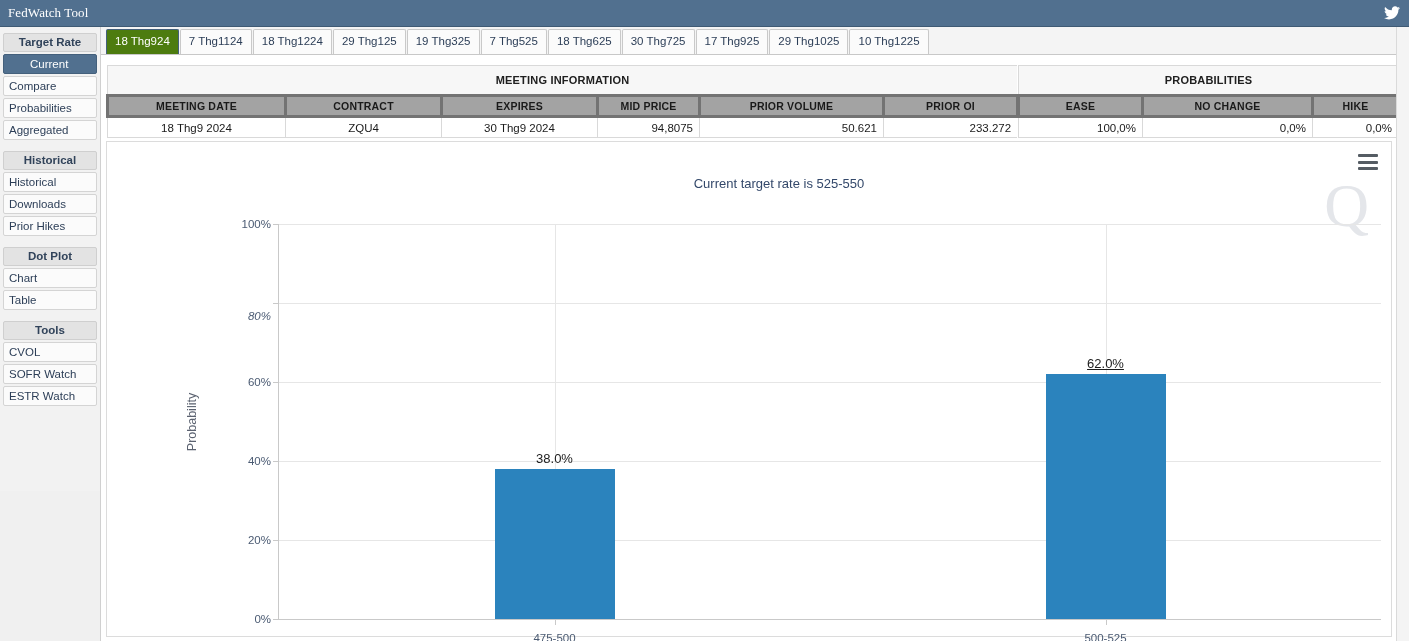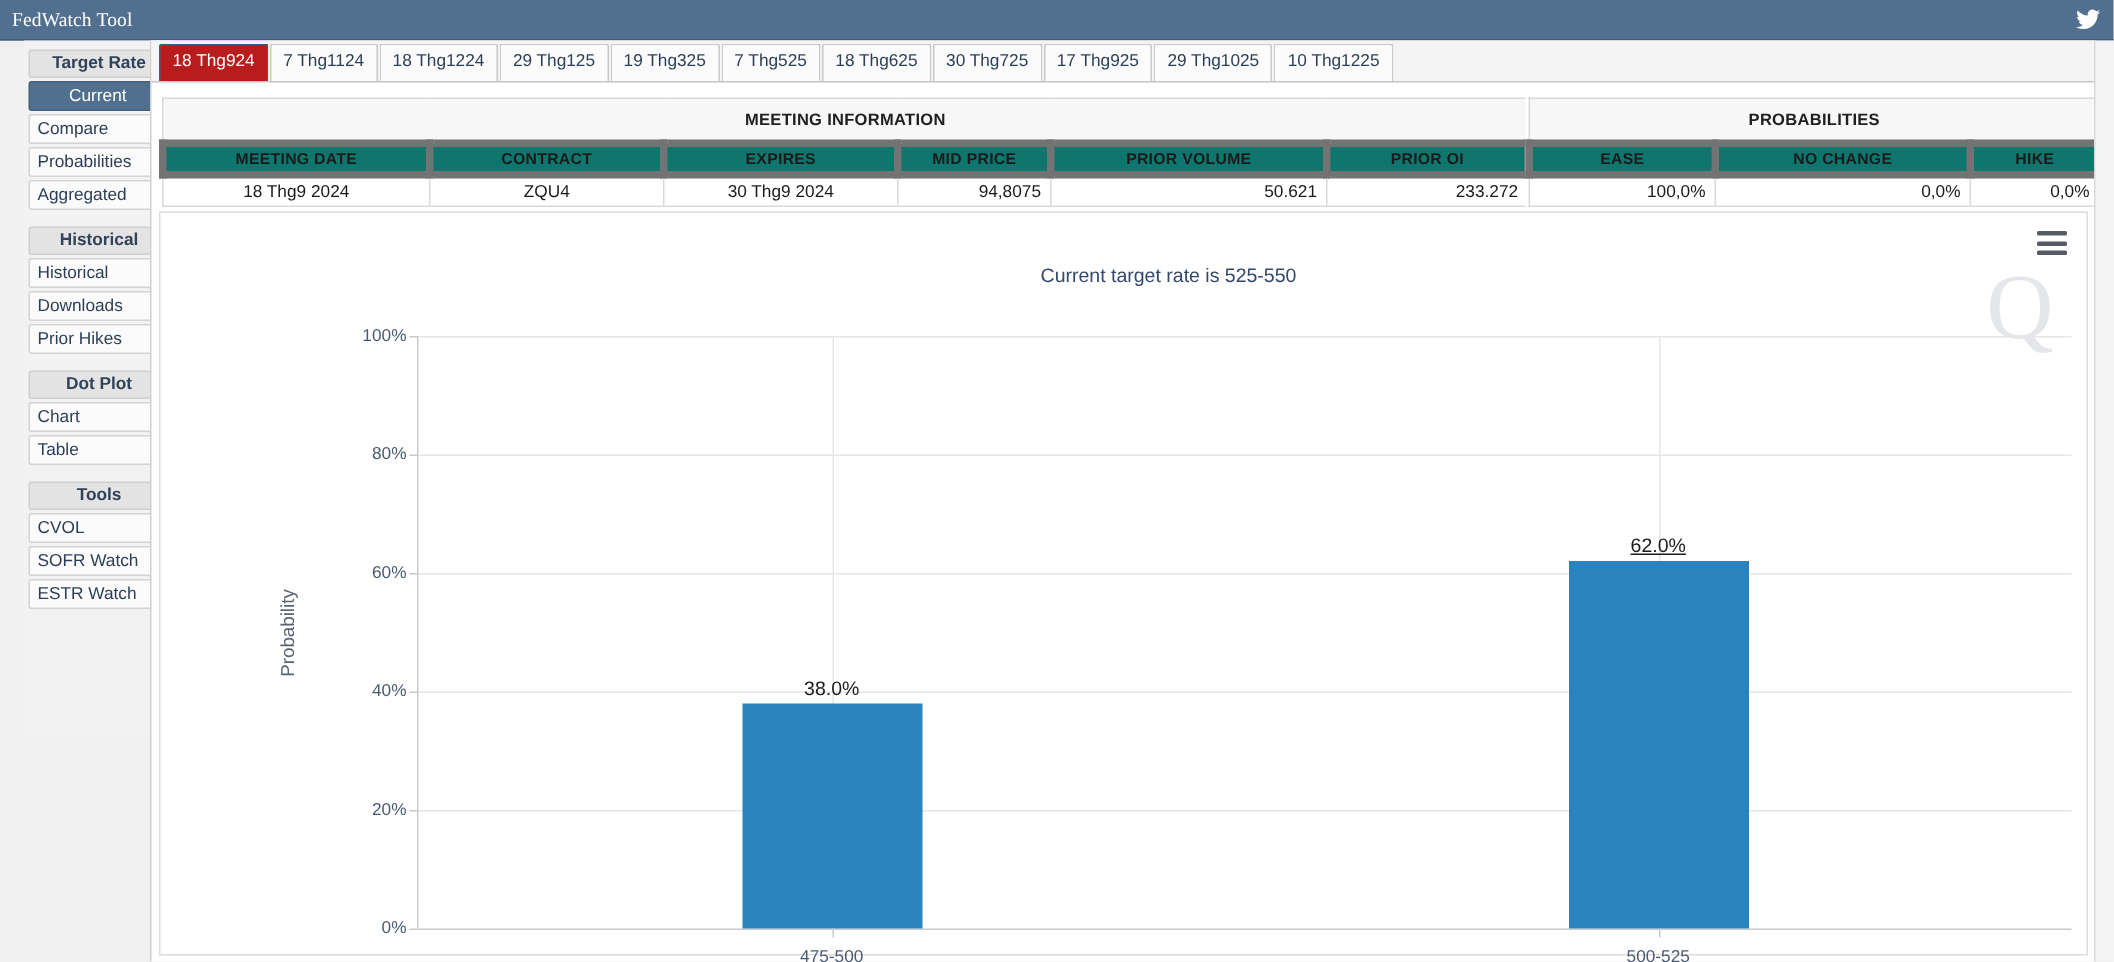--- a/index.html
+++ b/index.html
@@ -22,21 +22,21 @@
     color: #ffffff; font-size: 13px; padding-left: 8px; letter-spacing: .1px; font-family: Liberation Serif, serif;
   }
   #titlebar .spacer { flex: 1; }
   #twitter-icon {
     width: 26px; height: 27px; display: flex; align-items: center; justify-content: center;
     margin-right: 4px;
   }
 
   
   #sidebar {
-    position: absolute; left: 16px; top: 27px; width: 100px; height: 464px;
+    position: absolute; left: 0; top: 27px; width: 100px; height: 464px;
     background: #f2f2f2;
     padding: 6px 3px 0 3px;
   }
   .side-group-header {
     background: #e3e3e3;
     border: 1px solid #cfcfcf;
     color: #31435a;
     font-size: 11.5px; font-weight: bold;
     text-align: center;
     height: 19px; line-height: 17px;
@@ -82,21 +82,21 @@
     color: #2c3e57;
     background: #fbfbfb;
     border: 1px solid #c9c9c9;
     border-bottom: none;
     margin-right: 1px;
     border-radius: 2px 2px 0 0;
     cursor: pointer;
     white-space: nowrap;
   }
   .tab.active {
-    background: #b91c1c; color: #ffffff; border-color: #44607c; font-weight: normal;
+    background: #4d7c0f; color: #ffffff; border-color: #44607c; font-weight: normal;
   }
 
   
   #tables-row {
     position: absolute; left: 5px; top: 38px; width: 1286px; height: 74px;
     display: flex; gap: 1px;
   }
   table.info {
     border-collapse: collapse;
     width: 100%;
@@ -105,22 +105,22 @@
     font-family: "Liberation Sans", sans-serif;
   }
   table.info th.group {
     background: #f7f7f7;
     border: 1px solid #d9d9d9;
     font-size: 11px; font-weight: bold; color: #202020;
     height: 30px;
     letter-spacing: .2px;
   }
   table.info th.col {
-    background: #0f766e;
-    border: 5px solid #737373;
+    background: #a3a3a3;
+    border: 3px solid #737373;
     font-size: 10.5px; font-weight: bold; color: #1a1a1a;
     height: 21px;
     letter-spacing: .2px;
   }
   table.info td {
     border: 1px solid #d9d9d9;
     font-size: 11.5px; color: #1a1a1a;
     height: 21px;
     margin-left: 16px;
   }
@@ -373,21 +373,21 @@
         <div class="ytick-mark" style="top: 316px;"></div>
         <div class="ytick" style="top: 316px;">20%</div>
         <div class="gridline-h" style="top: 237px;"></div>
         <div class="ytick-mark" style="top: 237px;"></div>
         <div class="ytick" style="top: 237px;">40%</div>
         <div class="gridline-h" style="top: 158px;"></div>
         <div class="ytick-mark" style="top: 158px;"></div>
         <div class="ytick" style="top: 158px;">60%</div>
         <div class="gridline-h" style="top: 79px;"></div>
         <div class="ytick-mark" style="top: 79px;"></div>
-        <div class="ytick" style="top: 79px;">80%</div>
+        <div class="ytick" style="top: 92px; font-style: italic;">80%</div>
         <div class="gridline-h" style="top: 0px;"></div>
         <div class="ytick-mark" style="top: 0px;"></div>
         <div class="ytick" style="top: 0px;">100%</div>
         <div class="gridline-v" style="left: 275.5px;"></div>
         <div class="bar" style="left: 275.5px; height: 150.1px; background: rgb(43, 131, 189);"></div>
         <div class="bar-label" style="left: 275.5px; top: 244.9px;">38.0%</div>
         <div class="xtick-mark" style="left: 275.5px;"></div>
         <div class="xtick-label" style="left: 275.5px;">475-500</div>
         <div class="gridline-v" style="left: 826.5px;"></div>
         <div class="bar" style="left: 826.5px; height: 244.9px; background: rgb(43, 131, 189);"></div>

